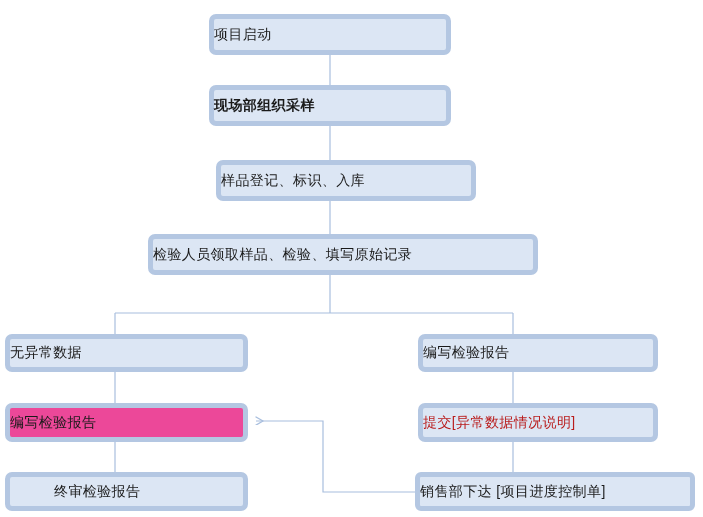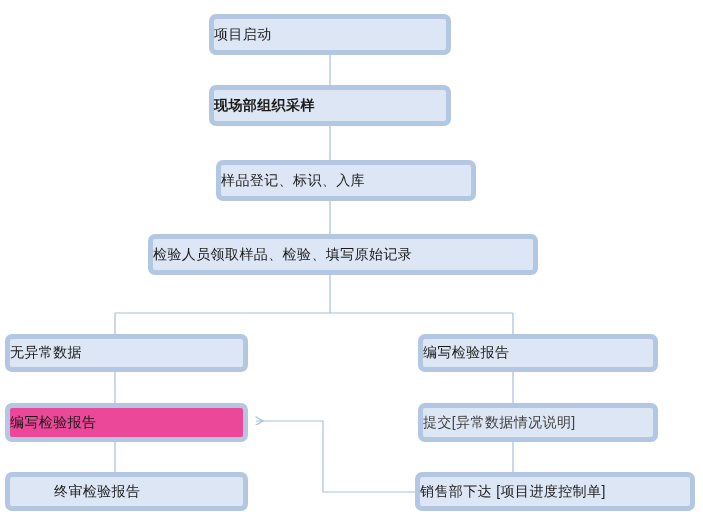--- a/index.html
+++ b/index.html
@@ -90,24 +90,24 @@
       </div>
       <div class="node" style="left: 5px; top: 334px; width: 243px; height: 38px; background: rgb(220, 230, 244); border-color: rgb(180, 199, 226); color: rgb(26, 26, 26);">
         <span class="node-label">无异常数据</span>
       </div>
       <div class="node" style="left: 418px; top: 334px; width: 240px; height: 38px; background: rgb(220, 230, 244); border-color: rgb(180, 199, 226); color: rgb(26, 26, 26);">
         <span class="node-label">编写检验报告</span>
       </div>
       <div class="node" style="left: 5px; top: 403px; width: 243px; height: 39px; background: #ec4899; border-color: rgb(180, 199, 226); color: rgb(26, 26, 26);">
         <span class="node-label">编写检验报告</span>
       </div>
-      <div class="node" style="left: 418px; top: 403px; width: 240px; height: 39px; background: rgb(220, 230, 244); border-color: rgb(180, 199, 226); color: #404040;">
+      <div class="node" style="left: 418px; top: 403px; width: 240px; height: 39px; background: rgb(220, 230, 244); border-color: rgb(180, 199, 226); color: #b91c1c;">
         <span class="node-label">提交[异常数据情况说明]</span>
       </div>
       <div class="node" style="left: 5px; top: 472px; width: 243px; height: 39px; background: rgb(220, 230, 244); border-color: rgb(180, 199, 226); color: rgb(26, 26, 26); padding-left: 44px;">
         <span class="node-label">终审检验报告</span>
       </div>
-      <div class="node" style="left: 415px; top: 472px; width: 280px; height: 39px; background: rgb(220, 230, 244); border-color: rgb(180, 199, 226); color: rgb(26, 26, 26);">
+      <div class="node" style="left: 415px; top: 472px; width: 280px; height: 39px; background: rgb(220, 230, 244); border-color: rgb(180, 199, 226); color: rgb(26, 26, 26); border-radius: 6px;">
         <span class="node-label">销售部下达 [项目进度控制单]</span>
       </div>
     </div>
 
 </div>
 
 </body></html>

